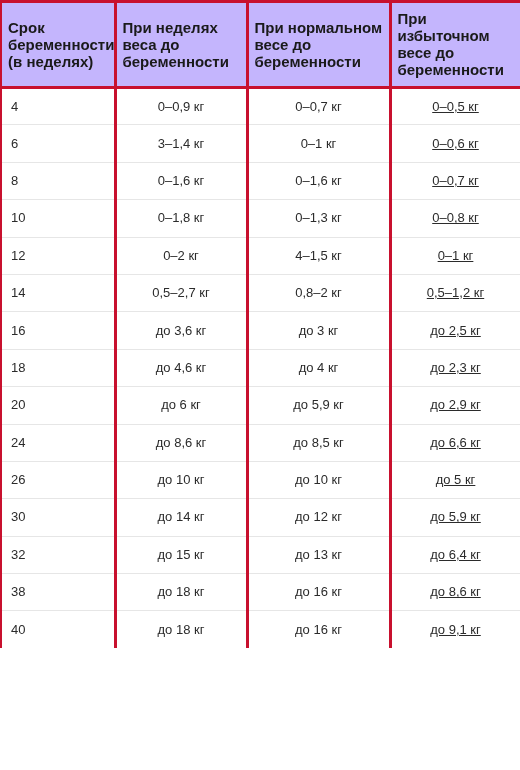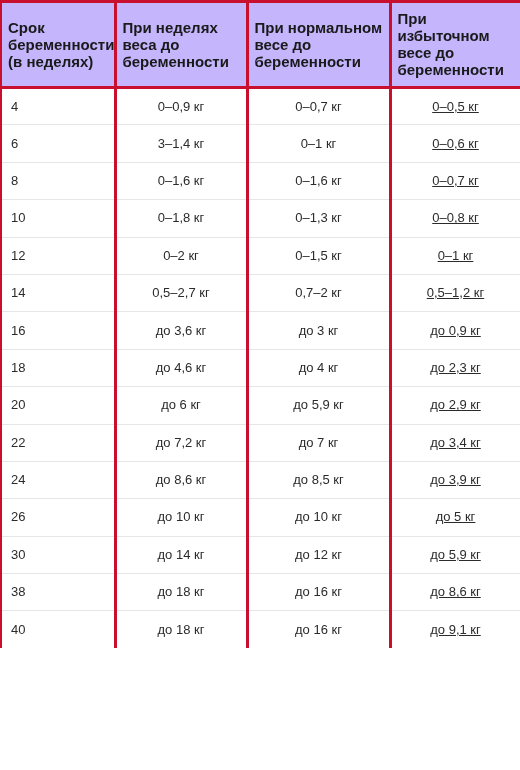--- a/index.html
+++ b/index.html
@@ -112,70 +112,70 @@
       </tr>
       <tr>
         <td class="week-cell">10</td>
         <td class="value-cell">0–1,8 кг</td>
         <td class="value-cell">0–1,3 кг</td>
         <td class="value-cell last-col">0–0,8 кг</td>
       </tr>
       <tr>
         <td class="week-cell">12</td>
         <td class="value-cell">0–2 кг</td>
-        <td class="value-cell">0–1,5 кг</td>
+        <td class="value-cell">4–1,5 кг</td>
         <td class="value-cell last-col">0–1 кг</td>
       </tr>
       <tr>
         <td class="week-cell">14</td>
         <td class="value-cell">0,5–2,7 кг</td>
-        <td class="value-cell">0,7–2 кг</td>
+        <td class="value-cell">0,8–2 кг</td>
         <td class="value-cell last-col">0,5–1,2 кг</td>
       </tr>
       <tr>
         <td class="week-cell">16</td>
         <td class="value-cell">до 3,6 кг</td>
         <td class="value-cell">до 3 кг</td>
-        <td class="value-cell last-col">до 0,9 кг</td>
+        <td class="value-cell last-col">до 2,5 кг</td>
       </tr>
       <tr>
         <td class="week-cell">18</td>
         <td class="value-cell">до 4,6 кг</td>
         <td class="value-cell">до 4 кг</td>
         <td class="value-cell last-col">до 2,3 кг</td>
       </tr>
       <tr>
         <td class="week-cell">20</td>
         <td class="value-cell">до 6 кг</td>
         <td class="value-cell">до 5,9 кг</td>
         <td class="value-cell last-col">до 2,9 кг</td>
       </tr>
       <tr>
-        <td class="week-cell">22</td>
-        <td class="value-cell">до 7,2 кг</td>
-        <td class="value-cell">до 7 кг</td>
-        <td class="value-cell last-col">до 3,4 кг</td>
-      </tr>
-      <tr>
         <td class="week-cell">24</td>
         <td class="value-cell">до 8,6 кг</td>
         <td class="value-cell">до 8,5 кг</td>
-        <td class="value-cell last-col">до 3,9 кг</td>
+        <td class="value-cell last-col">до 6,6 кг</td>
       </tr>
       <tr>
         <td class="week-cell">26</td>
         <td class="value-cell">до 10 кг</td>
         <td class="value-cell">до 10 кг</td>
         <td class="value-cell last-col">до 5 кг</td>
       </tr>
       <tr>
         <td class="week-cell">30</td>
         <td class="value-cell">до 14 кг</td>
         <td class="value-cell">до 12 кг</td>
         <td class="value-cell last-col">до 5,9 кг</td>
+      </tr>
+      <tr>
+        <td class="week-cell">32</td>
+        <td class="value-cell">до 15 кг</td>
+        <td class="value-cell">до 13 кг</td>
+        <td class="value-cell last-col">до 6,4 кг</td>
       </tr>
       <tr>
         <td class="week-cell">38</td>
         <td class="value-cell">до 18 кг</td>
         <td class="value-cell">до 16 кг</td>
         <td class="value-cell last-col">до 8,6 кг</td>
       </tr>
       <tr>
         <td class="week-cell">40</td>
         <td class="value-cell">до 18 кг</td>

